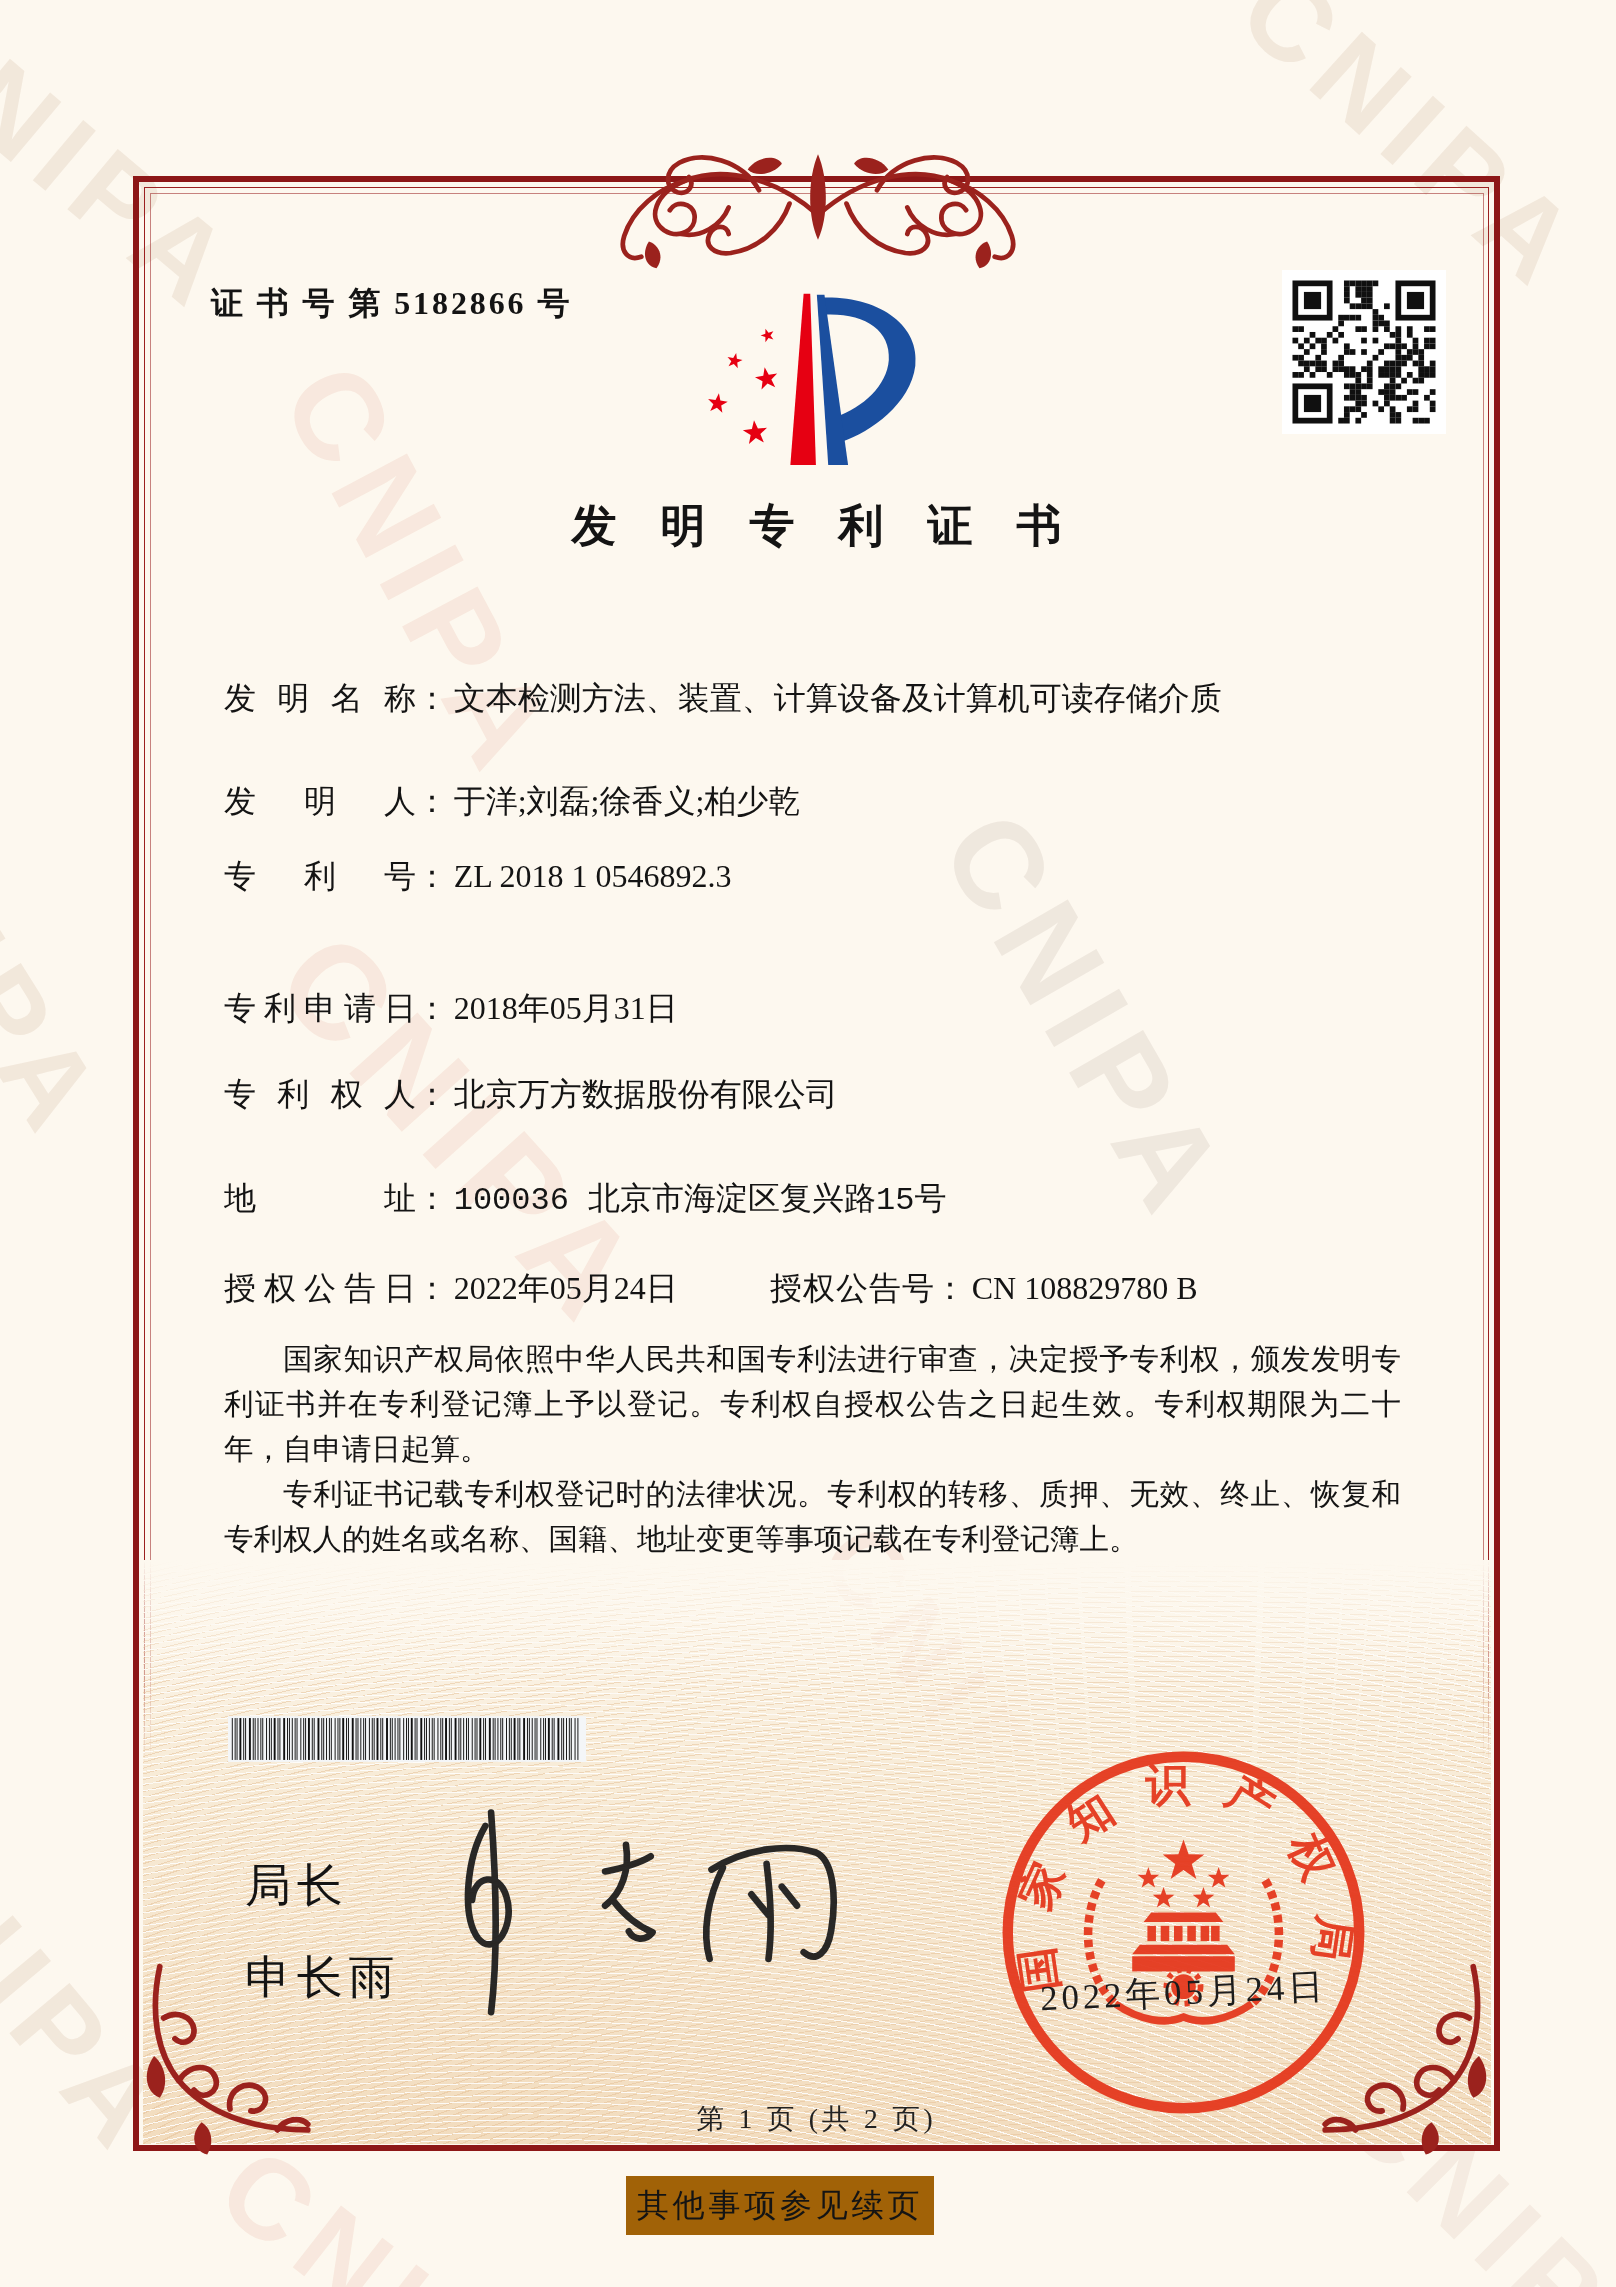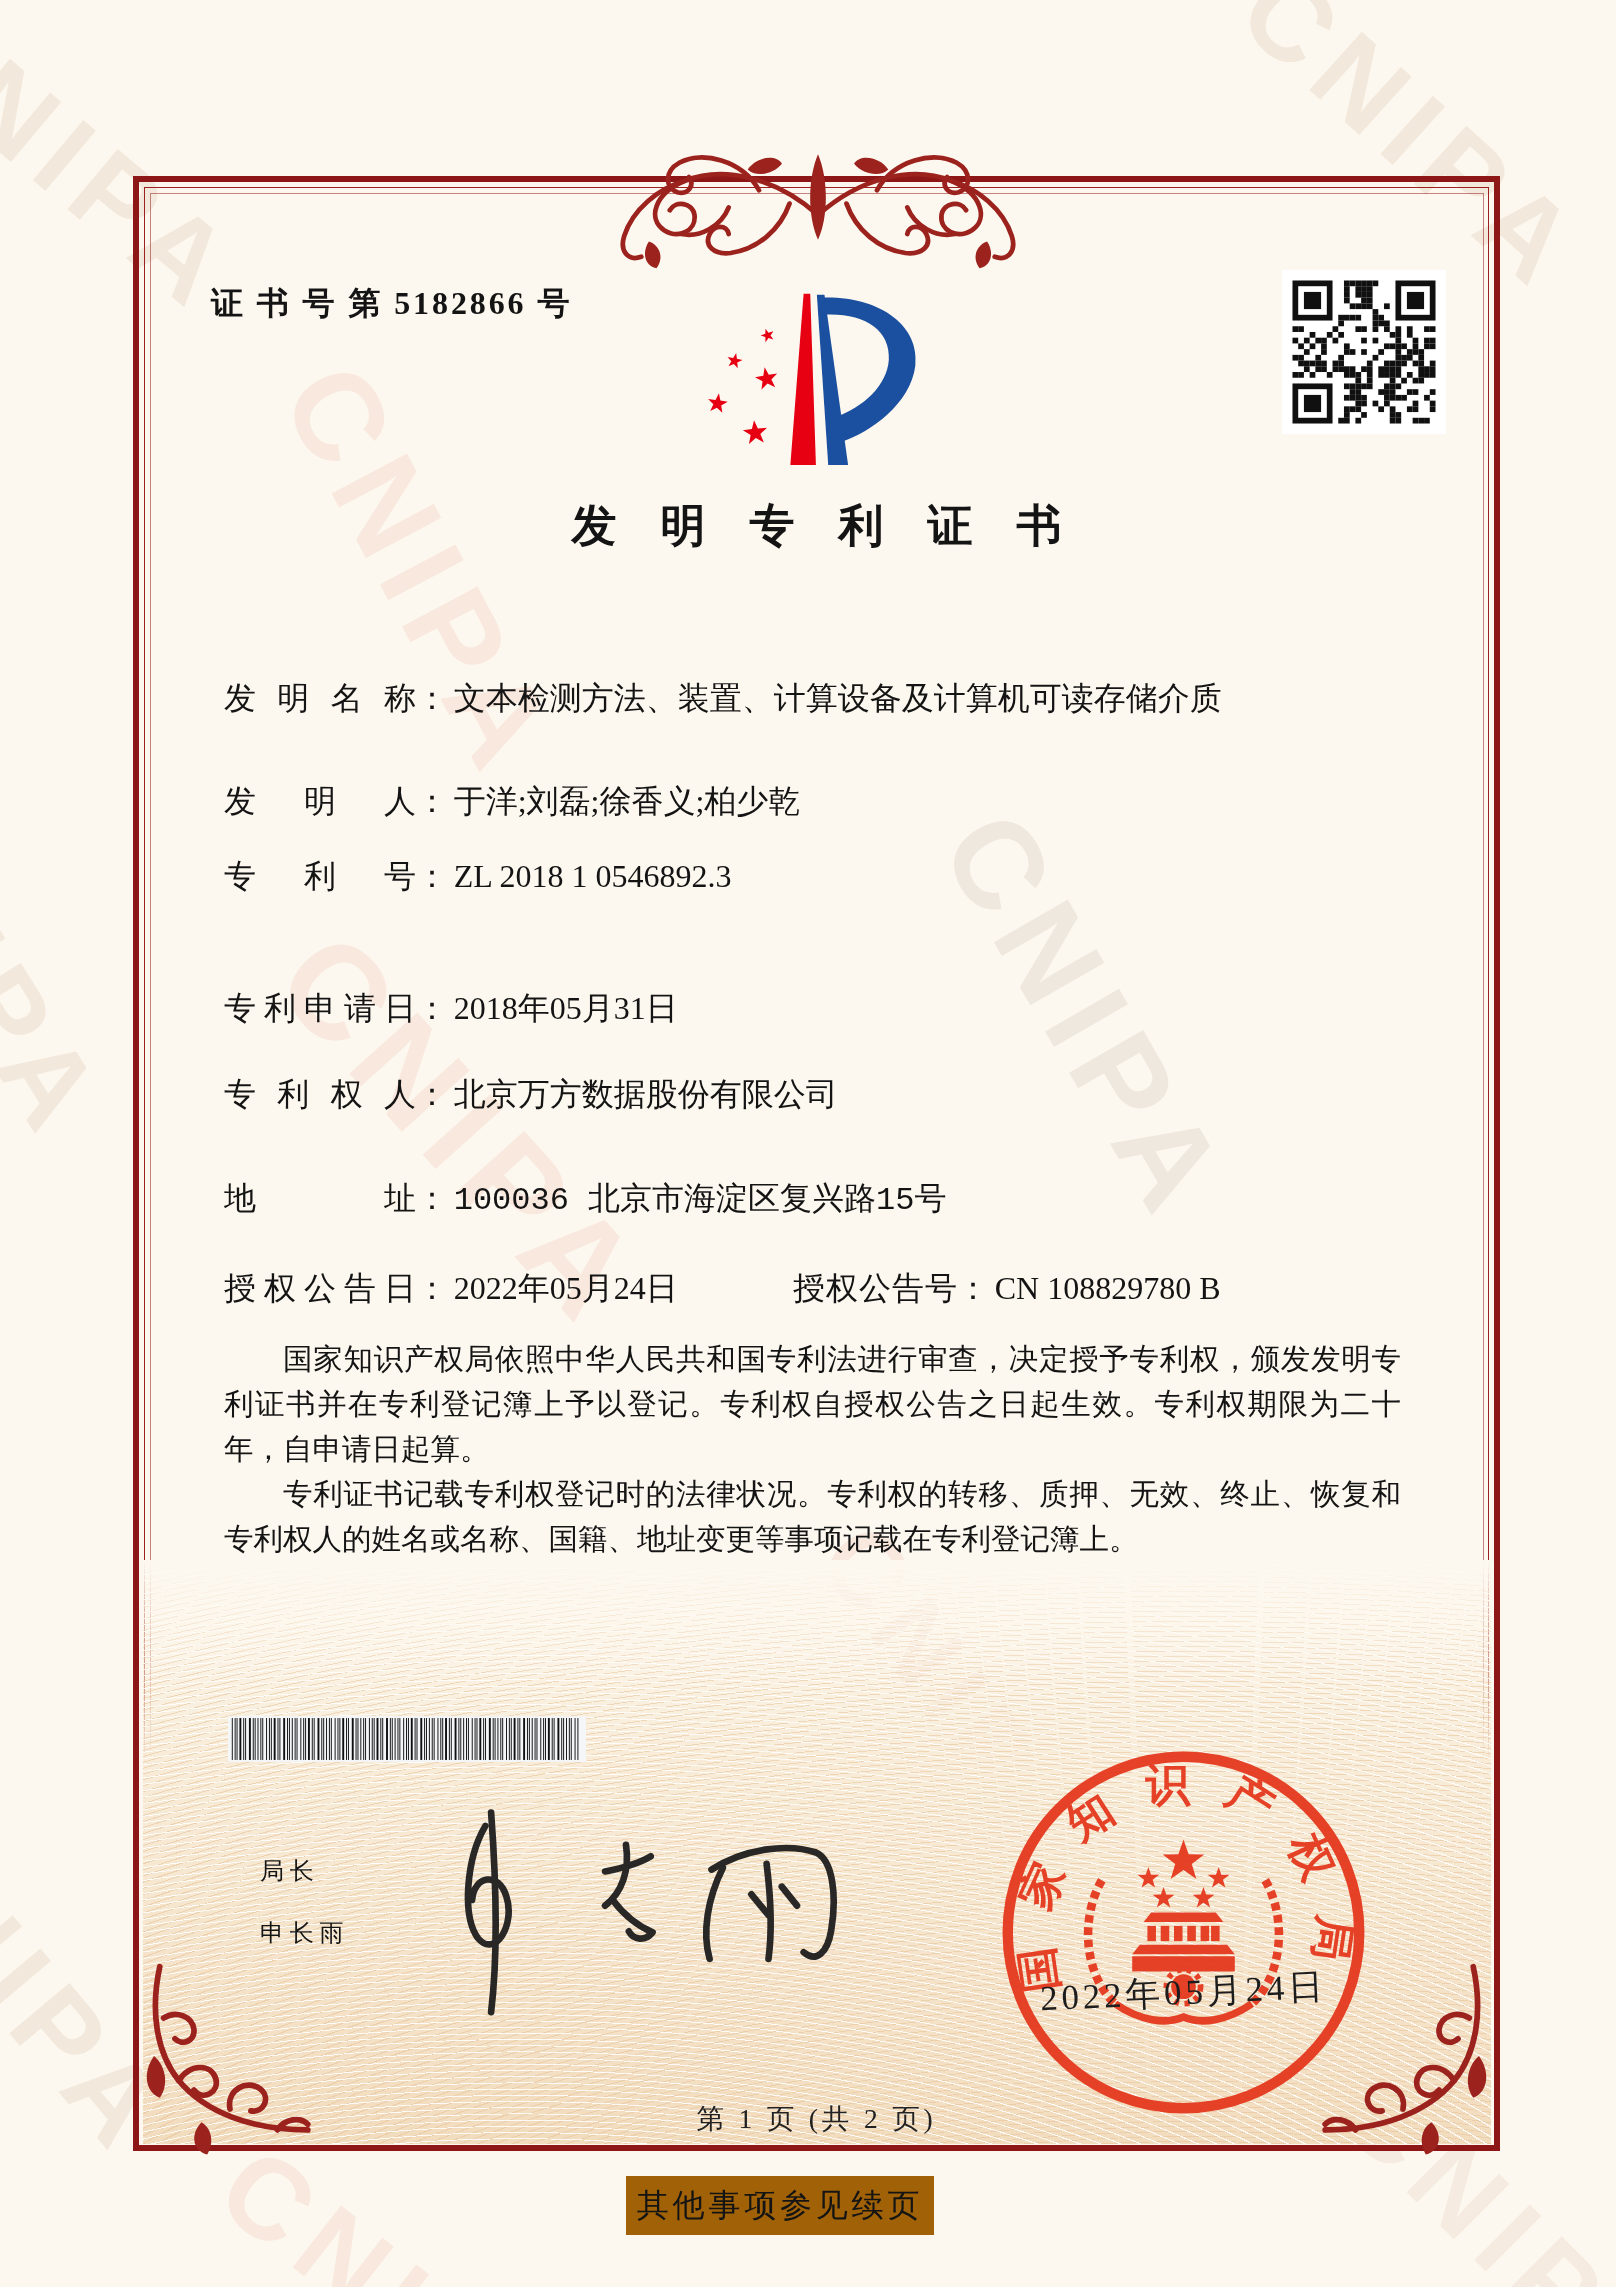--- a/index.html
+++ b/index.html
@@ -50,31 +50,31 @@
   }
   .title{
     position:absolute;left:133px;top:496px;width:1367px;text-align:center;
     font-size:45px;font-weight:bold;letter-spacing:44px;text-indent:44px;
   }
   
   .frow{position:absolute;left:224px;font-size:32px;white-space:nowrap;}
   .lbl{display:inline-block;width:192px;text-align:justify;text-align-last:justify;vertical-align:bottom;}
   .colon{display:inline-block;}
   .val{display:inline-block;margin-left:5.7px;}
-  .grow2{position:absolute;left:770px;font-size:32px;white-space:nowrap;margin-left:23px;}
+  .grow2{position:absolute;left:770px;font-size:32px;white-space:nowrap;}
   .grow2 .lbl{width:164px;}
   
   .bodytext{
     position:absolute;left:224px;top:1337px;width:1177px;
     font-size:29.5px;line-height:45px;text-align:justify;
   }
   .bodytext p{margin:0;text-indent:2em;}
   
   .barcode{position:absolute;left:228px;top:1716px;}
-  .officer{position:absolute;left:260px;top:1855px;font-size:24px;letter-spacing:5.7px;}
+  .officer{position:absolute;left:245px;top:1855px;font-size:46px;letter-spacing:5.7px;}
   .officer div{margin-bottom:30px;}
   .sig{position:absolute;left:407px;top:1805px;}
   .sealwrap{position:absolute;left:984px;top:1733px;width:399px;height:399px;opacity:.95;}
   .sealdate{
     position:absolute;left:984px;top:1969px;width:399px;text-align:center;
     font-size:35px;letter-spacing:3.8px;color:#1d1d1d;transform:rotate(-2.5deg);
   }
   .pagenum{
     position:absolute;left:133px;top:2100px;width:1367px;text-align:center;
     font-size:27.6px;letter-spacing:3.8px;color:#222;

